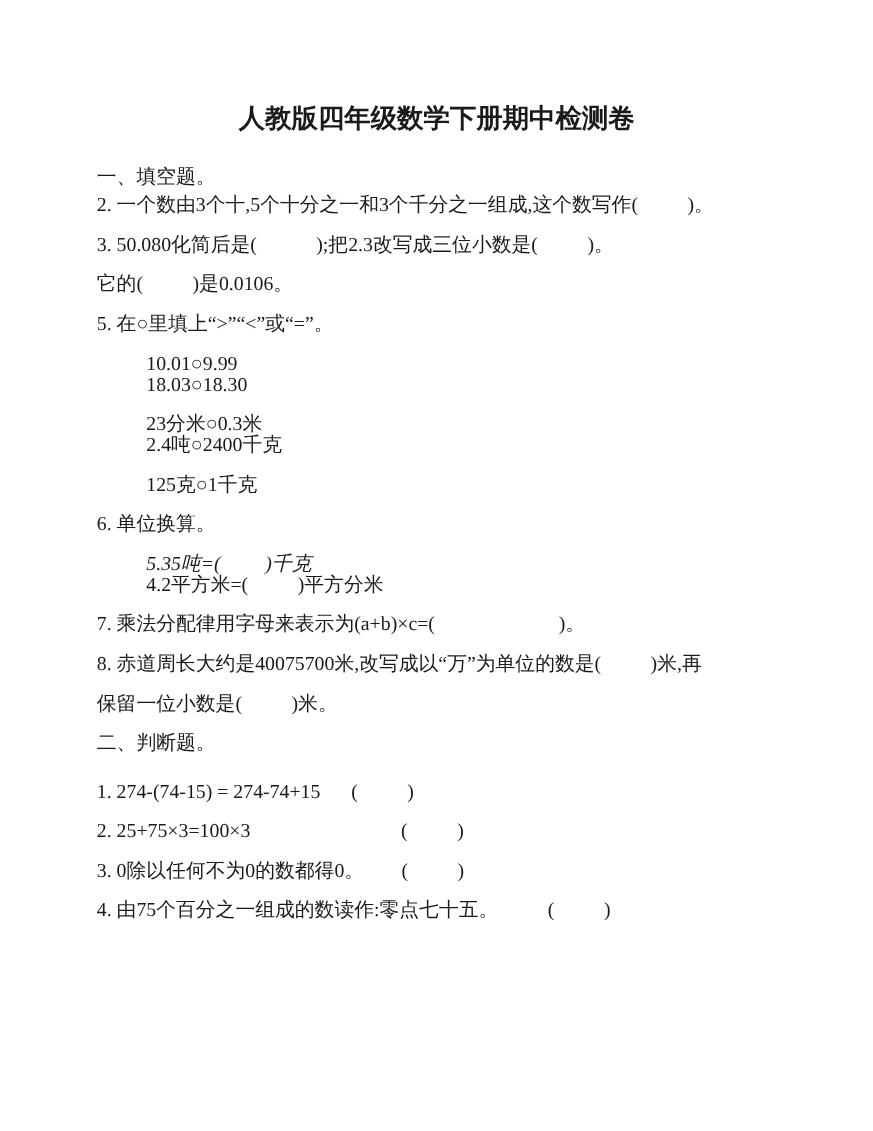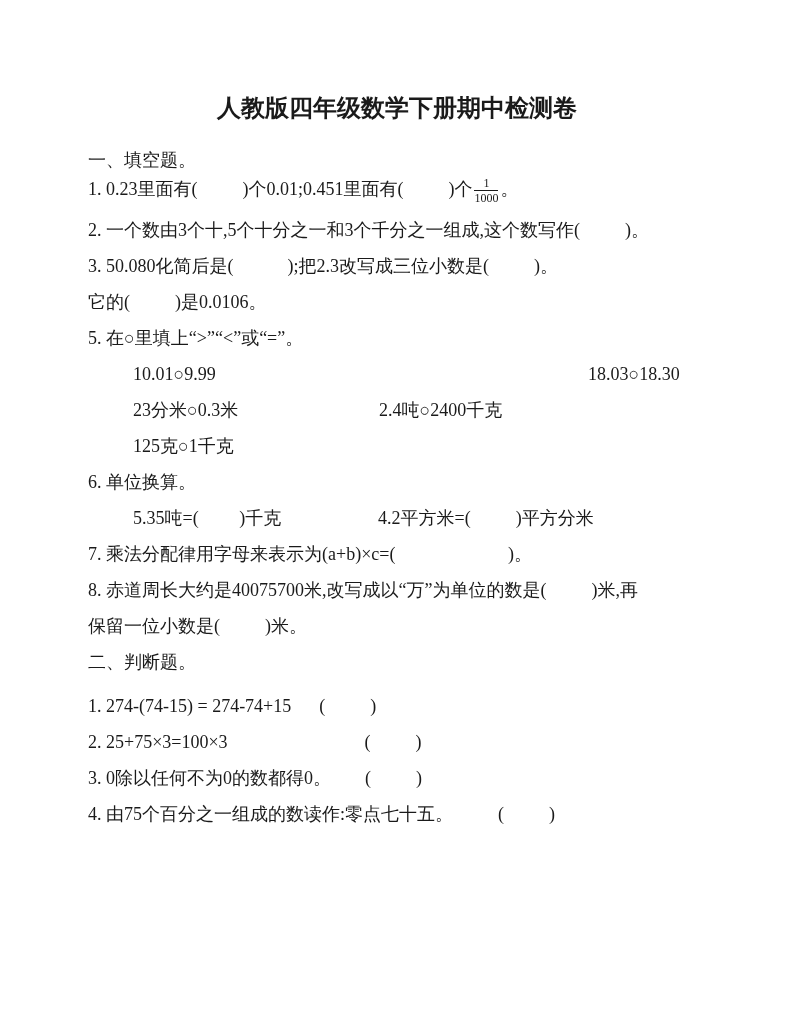--- a/index.html
+++ b/index.html
@@ -26,24 +26,24 @@
     font-size: 18px;
   }
   .line {
     margin: 0 0 17px 0;
     line-height: 19px;
     white-space: nowrap;
   }
   .sec { margin-bottom: 7px; }
   .sec2 { margin-top: 8px; margin-bottom: 25px; }
   .cols { display: flex; }
-  .indent { padding-left: 45px; }
+  .indent { padding-left: 45px; flex-direction: column; }
   .w455 { width: 455px; flex: none; }
   .w246 { width: 246px; flex: none; }
-  .w245 { width: 245px; flex: none; }
+  .w245 { width: 245px; flex: none; font-style: italic; }
   .w220 { width: 220px; flex: none; }
   .frac {
     display: inline-block;
     text-align: center;
     vertical-align: -7px;
     line-height: 1;
     margin: 0 2px;
   }
   .frac .fn {
     display: block;
@@ -65,21 +65,20 @@
 <body>
 
 <div class="page">
 
   <h1 class="title">人教版四年级数学下册期中检测卷</h1>
 
   <div class="content">
 
     <p class="line sec">一、填空题。</p>
 
-    <p class="line"><span>1. 0.23里面有(&nbsp;&nbsp;&nbsp;&nbsp;&nbsp;&nbsp;&nbsp;&nbsp;&nbsp;&nbsp;)个0.01;0.451里面有(&nbsp;&nbsp;&nbsp;&nbsp;&nbsp;&nbsp;&nbsp;&nbsp;&nbsp;&nbsp;)个</span><span class="frac"><span class="fn">1</span><span class="fd">1000</span></span><span>。</span></p>
 
     <p class="line">2. 一个数由3个十,5个十分之一和3个千分之一组成,这个数写作(&nbsp;&nbsp;&nbsp;&nbsp;&nbsp;&nbsp;&nbsp;&nbsp;&nbsp;&nbsp;)。</p>
 
     <p class="line">3. 50.080化简后是(&nbsp;&nbsp;&nbsp;&nbsp;&nbsp;&nbsp;&nbsp;&nbsp;&nbsp;&nbsp;&nbsp;&nbsp;);把2.3改写成三位小数是(&nbsp;&nbsp;&nbsp;&nbsp;&nbsp;&nbsp;&nbsp;&nbsp;&nbsp;&nbsp;)。</p>
 
     <p class="line">它的(&nbsp;&nbsp;&nbsp;&nbsp;&nbsp;&nbsp;&nbsp;&nbsp;&nbsp;&nbsp;)是0.0106。</p>
 
     <p class="line">5. 在○里填上“&gt;”“&lt;”或“=”。</p>
 
     <div class="line cols indent">

